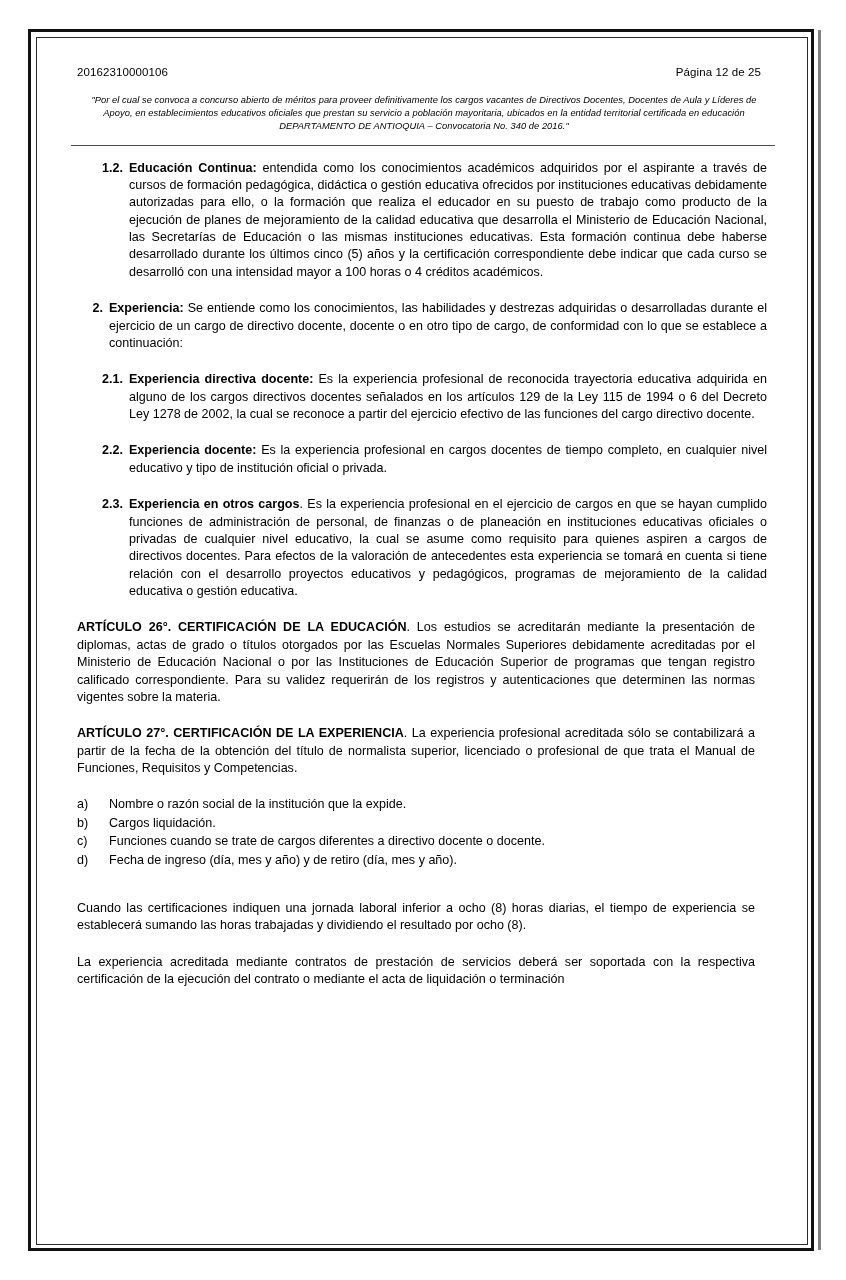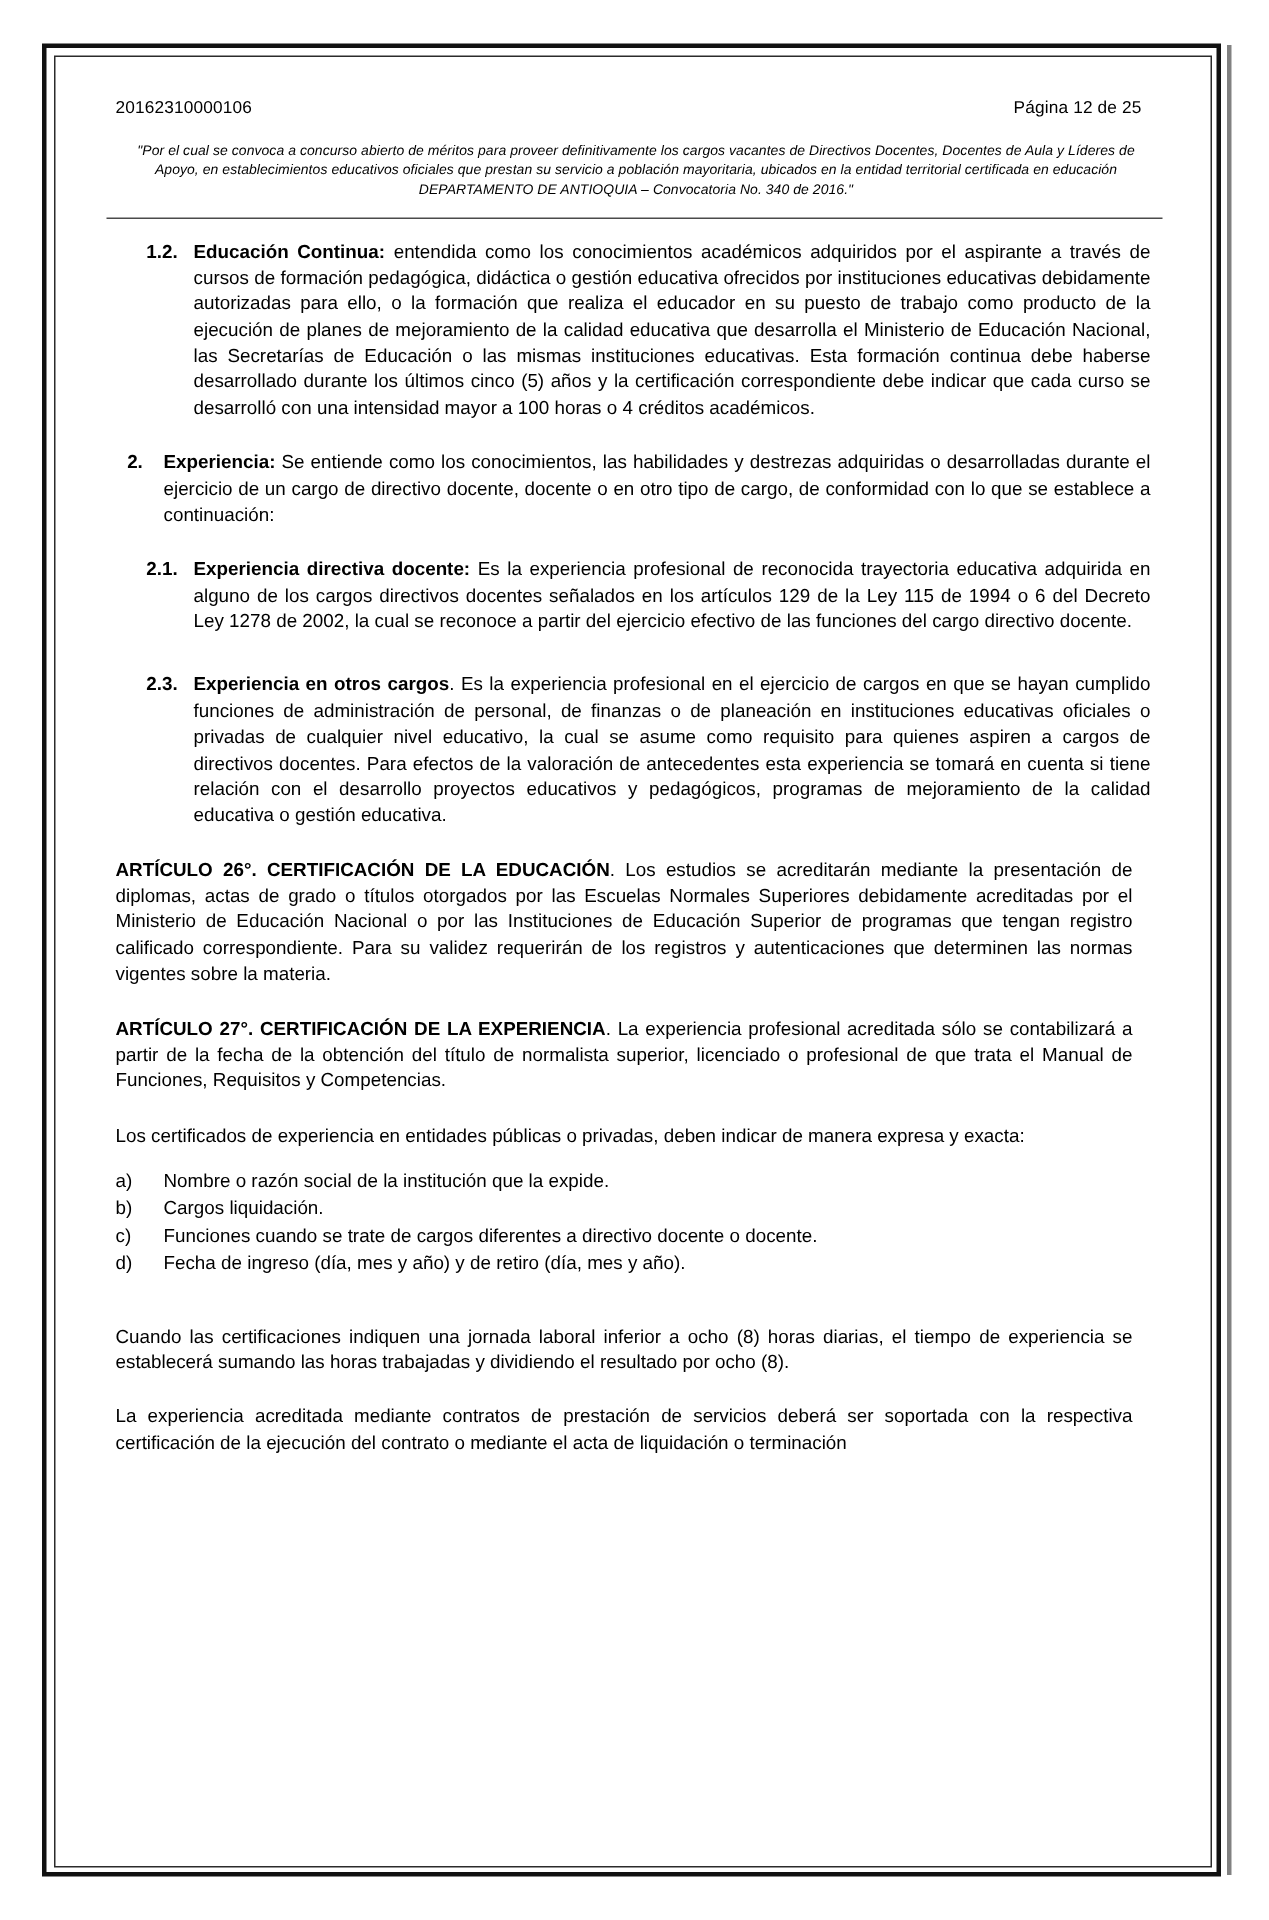--- a/index.html
+++ b/index.html
@@ -96,21 +96,21 @@
 
   
   .num-item {
     display: flex;
     text-align: justify;
     margin-bottom: 13px;
   }
   .num-item .marker {
     flex: 0 0 auto;
     font-weight: bold;
-    text-align: center;
+    text-align: right;
     white-space: nowrap;
   }
   .num-item .content {
     flex: 1 1 auto;
     text-align: justify;
   }
 
   .lvl1 { padding-left: 0; }
   .lvl1 > .marker  { width: 26px; padding-right: 6px; }
 
@@ -181,39 +181,42 @@
 
       <div class="spacer-sm"></div>
 
       <div class="num-item lvl2">
         <span class="marker">2.1.</span>
         <span class="content"><span class="lead">Experiencia directiva docente:</span><span> Es la experiencia profesional de reconocida trayectoria educativa adquirida en alguno de los cargos directivos docentes señalados en los artículos 129 de la Ley 115 de 1994 o 6 del Decreto Ley 1278 de 2002, la cual se reconoce a partir del ejercicio efectivo de las funciones del cargo directivo docente.</span></span>
       </div>
 
       <div class="spacer-sm"></div>
 
+      <div class="num-item lvl2">
+        <span class="marker">2.2.</span>
+        <span class="content"><span class="lead">Experiencia docente:</span><span> Es la experiencia profesional en cargos docentes de tiempo completo, en cualquier nivel educativo y tipo de institución oficial o privada.</span></span>
+      </div>
 
       <div class="spacer-sm"></div>
 
       <div class="num-item lvl2">
         <span class="marker">2.3.</span>
         <span class="content"><span class="lead">Experiencia en otros cargos</span><span>. Es la experiencia profesional en el ejercicio de cargos en que se hayan cumplido funciones de administración de personal, de finanzas o de planeación en instituciones educativas oficiales o privadas de cualquier nivel educativo, la cual se asume como requisito para quienes aspiren a cargos de directivos docentes. Para efectos de la valoración de antecedentes esta experiencia se tomará en cuenta si tiene relación con el desarrollo proyectos educativos y pedagógicos, programas de mejoramiento de la calidad educativa o gestión educativa.</span></span>
       </div>
 
       <div class="spacer-sm"></div>
 
       <p class="block"><span class="art-title">ARTÍCULO 26°. CERTIFICACIÓN DE LA EDUCACIÓN</span><span>. Los estudios se acreditarán mediante la presentación de diplomas, actas de grado o títulos otorgados por las Escuelas Normales Superiores debidamente acreditadas por el Ministerio de Educación Nacional o por las Instituciones de Educación Superior de programas que tengan registro calificado correspondiente. Para su validez requerirán de los registros y autenticaciones que determinen las normas vigentes sobre la materia.</span></p>
 
       <div class="spacer-sm"></div>
 
       <p class="block"><span class="art-title">ARTÍCULO 27°. CERTIFICACIÓN DE LA EXPERIENCIA</span><span>. La experiencia profesional acreditada sólo se contabilizará a partir de la fecha de la obtención del título de normalista superior, licenciado o profesional de que trata el Manual de Funciones, Requisitos y Competencias.</span></p>
 
       <div class="spacer-sm"></div>
 
-      <p class="block">Los certificados de experiencia en entidades públicas o privadas, deben indicar de manera expresa y exacta:</p>
 
       <ul class="letter-list">
         <li>
           <span class="letter">a)</span>
           <span class="txt">Nombre o razón social de la institución que la expide.</span>
         </li>
         <li>
           <span class="letter">b)</span>
           <span class="txt">Cargos liquidación.</span>
         </li>

